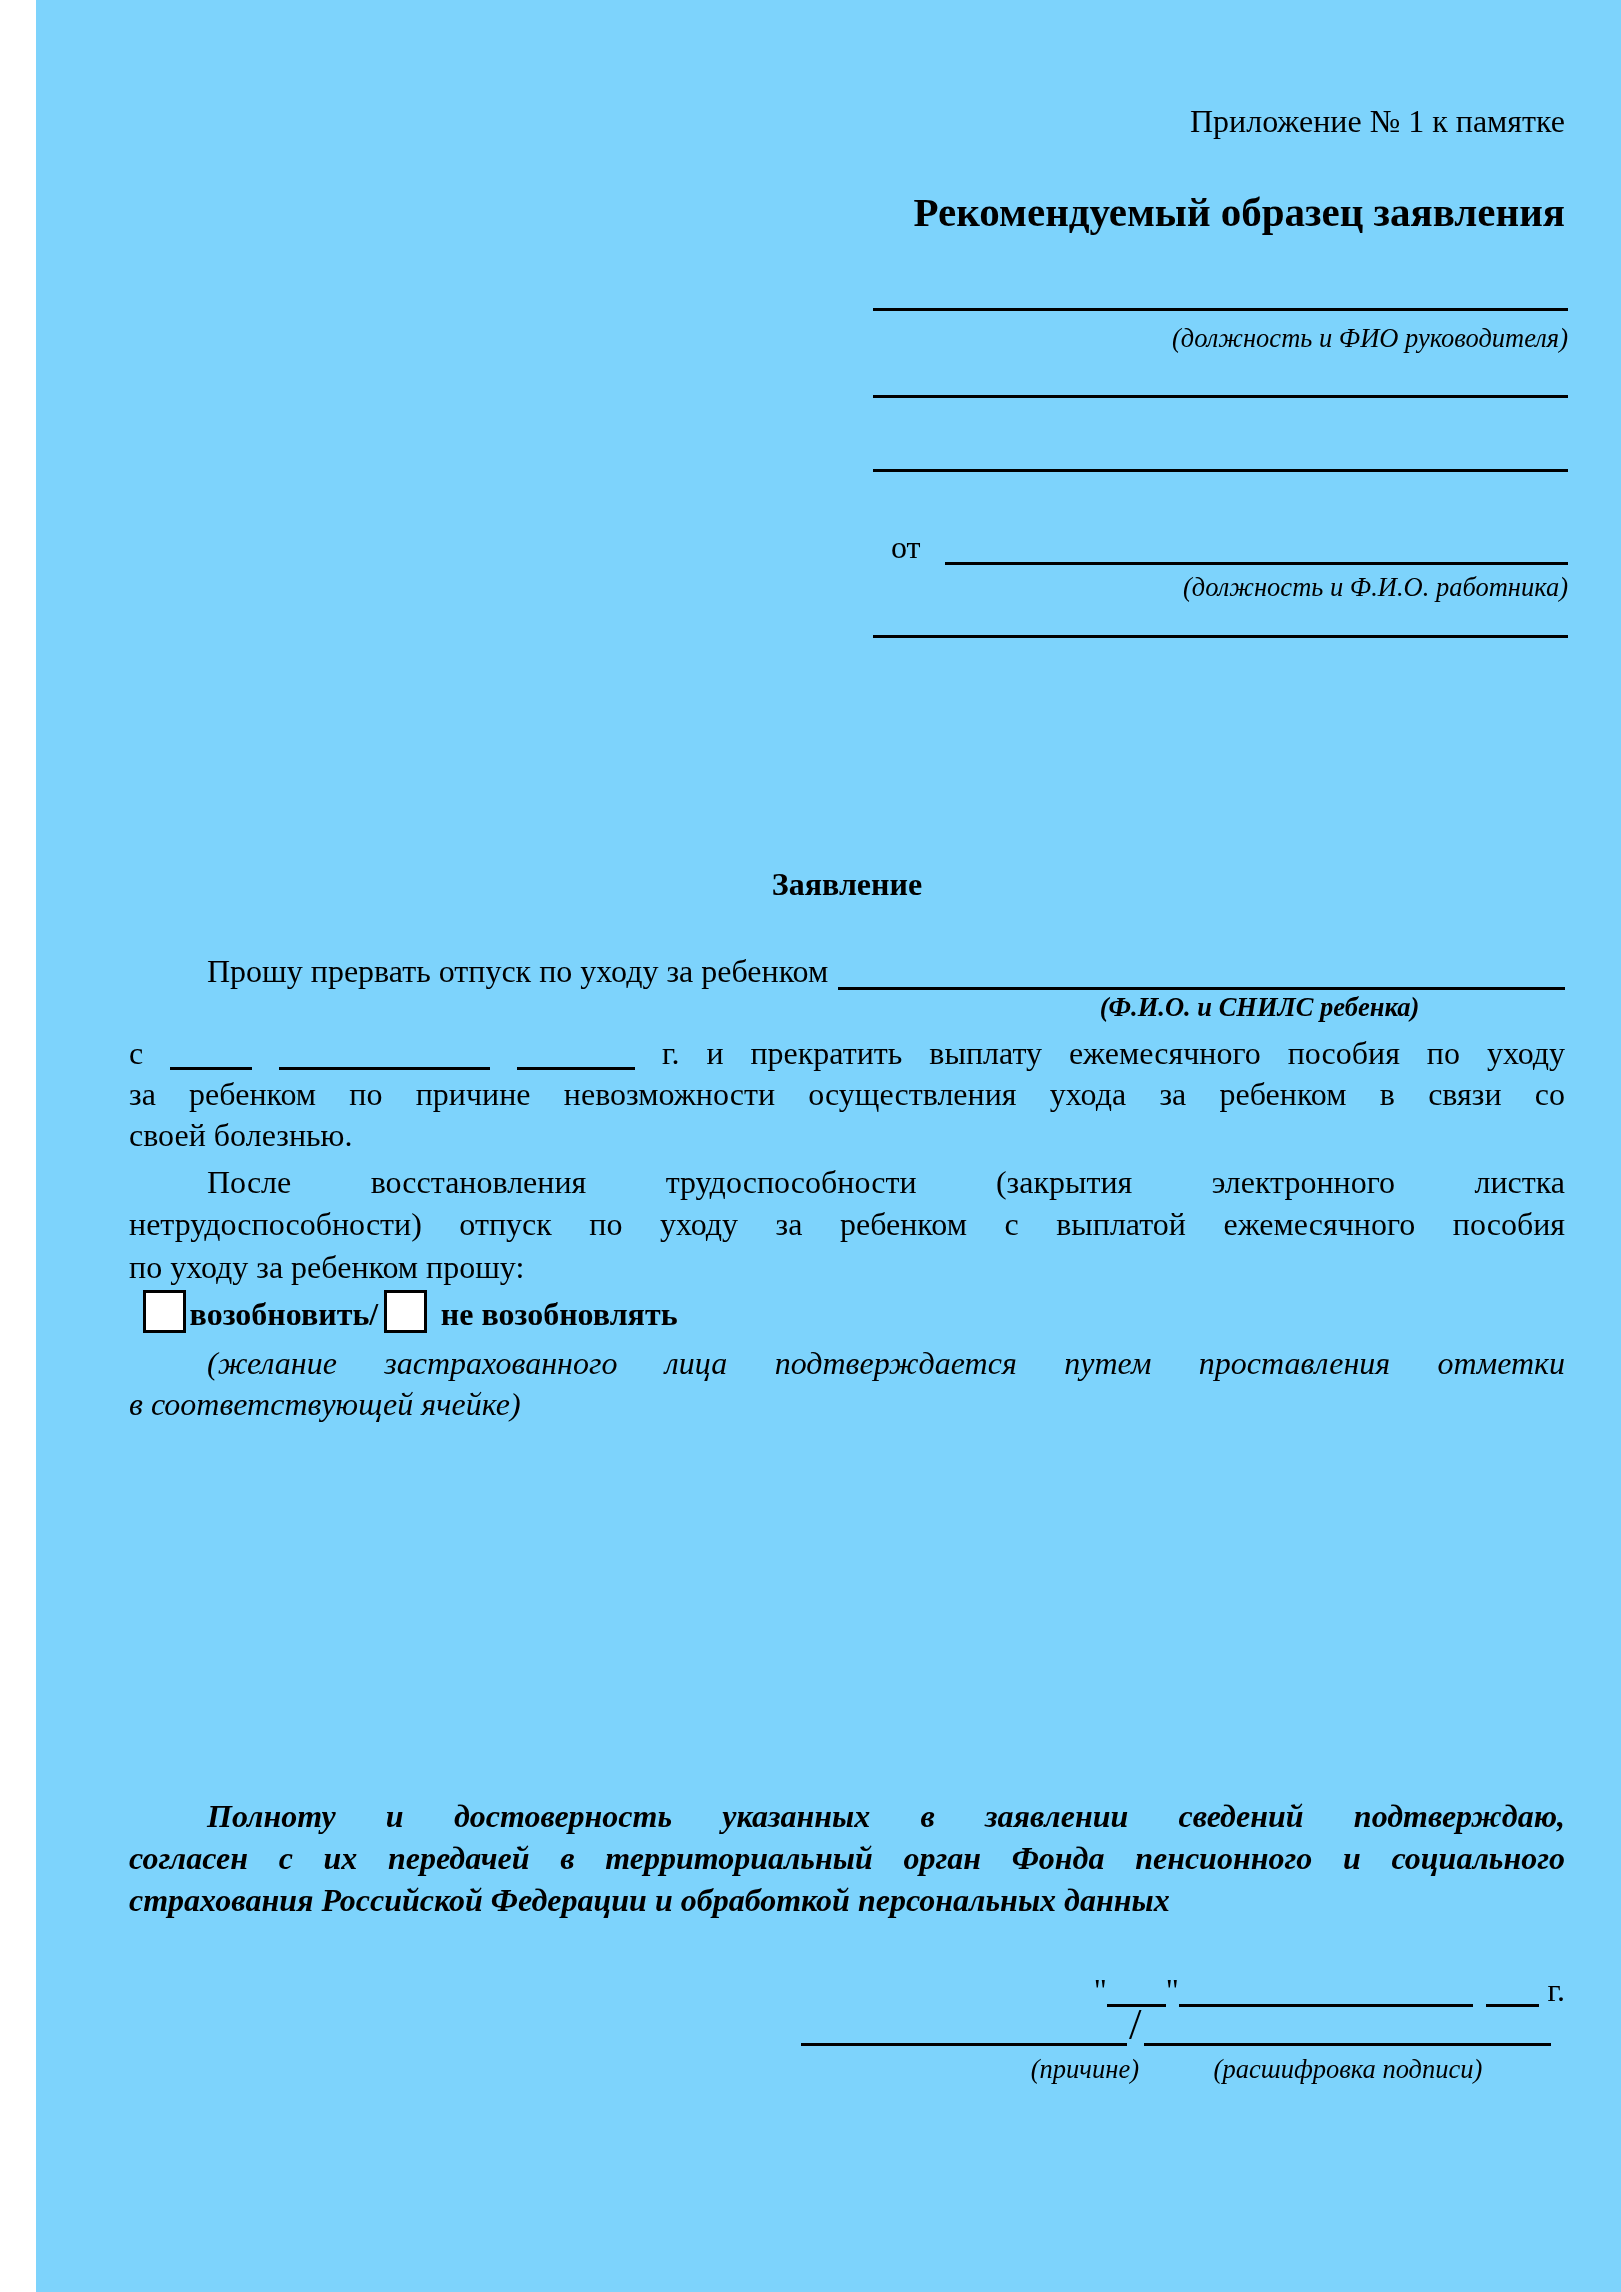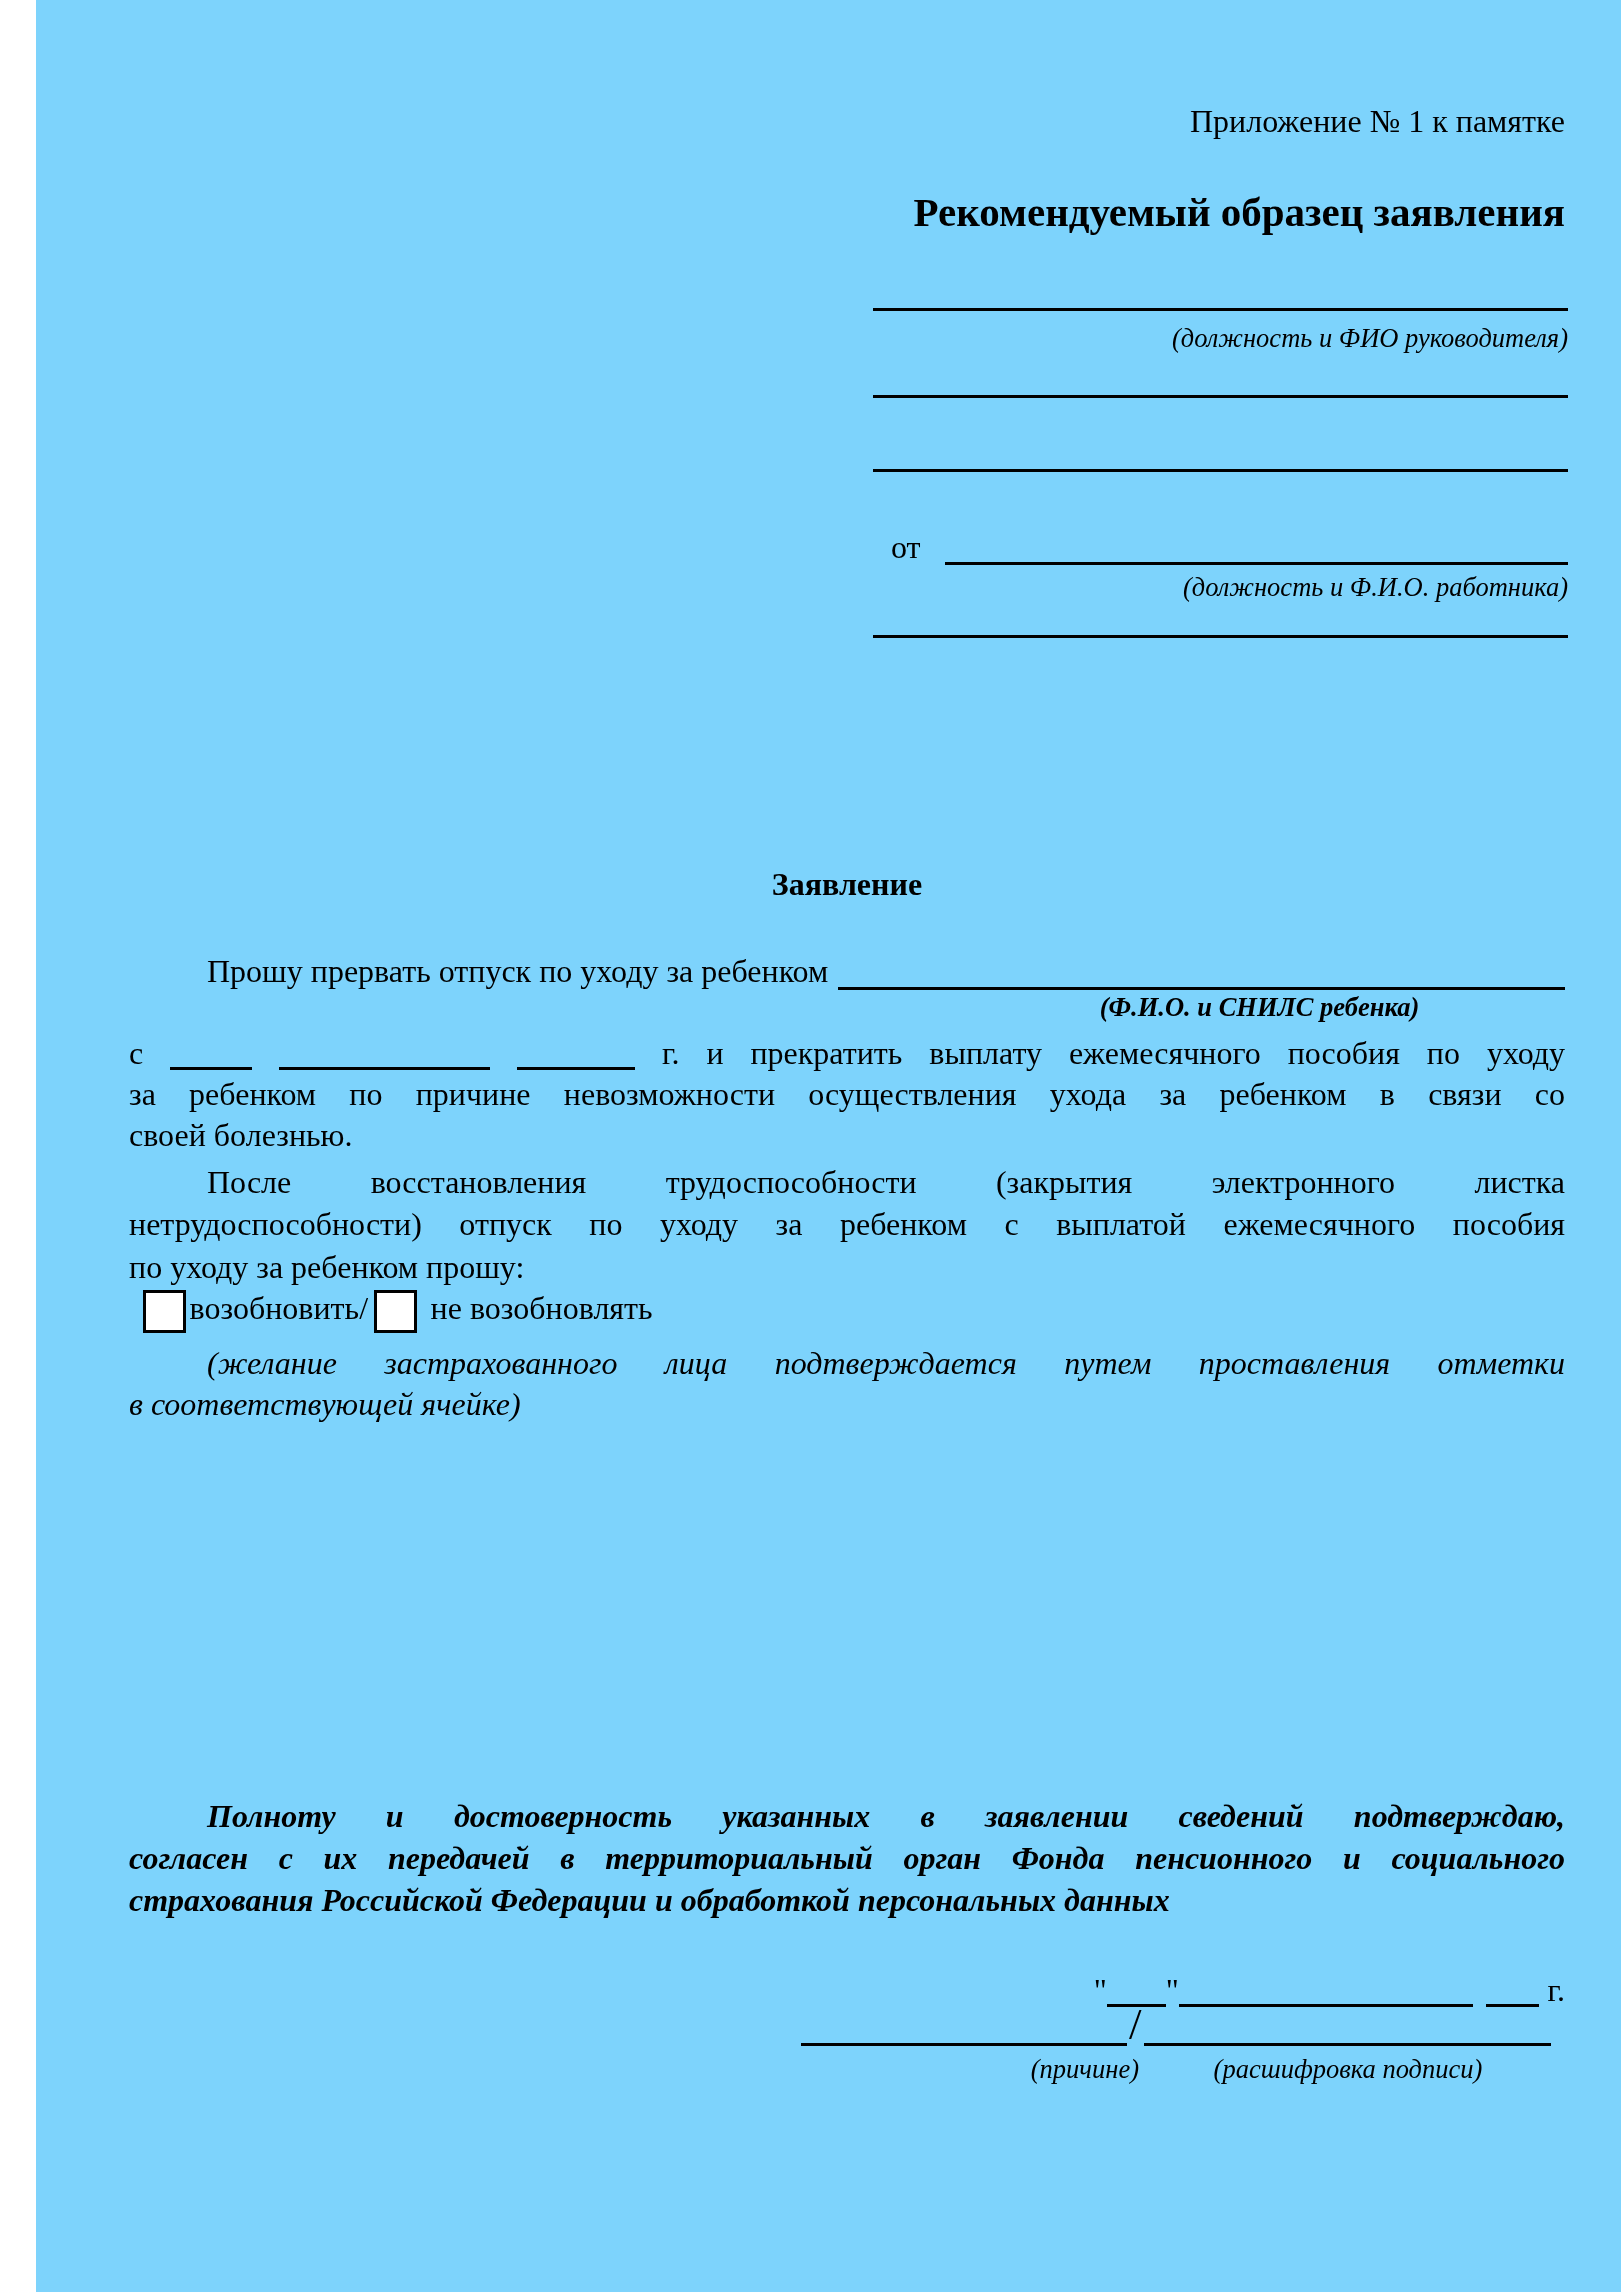--- a/index.html
+++ b/index.html
@@ -51,21 +51,21 @@
   .flexline .txt { white-space: nowrap; line-height: 37px; }
   .flexline .spacer { width: 78px; flex: 0 0 auto; }
   .flexline .fill { flex: 1 1 auto; border-bottom: 3.9px solid #000; height: 33px; margin-left: 9.8px; }
 
   
   .fromrow { display: flex; align-items: flex-end; }
   .fromrow .lbl { line-height: 35px; margin-right: 13.7px; }
   .fromrow .fill { flex: 1 1 auto; border-bottom: 3.9px solid #000; height: 35px; }
 
   
-  .cbrow { display: flex; align-items: flex-start; padding-left: 13.7px; }
+  .cbrow { display: flex; align-items: flex-end; padding-left: 13.7px; font-weight: bold; }
   .checkbox {
     width: 37px; height: 37px;
     border: 3.9px solid #000;
     background: #fff;
     flex: 0 0 auto;
   }
   .cbrow .lab1 { margin-left: 3.9px; }
   .cbrow .cb2 { margin-left: 5.9px; }
   .cbrow .lab2 { margin-left: 13.7px; }
 

